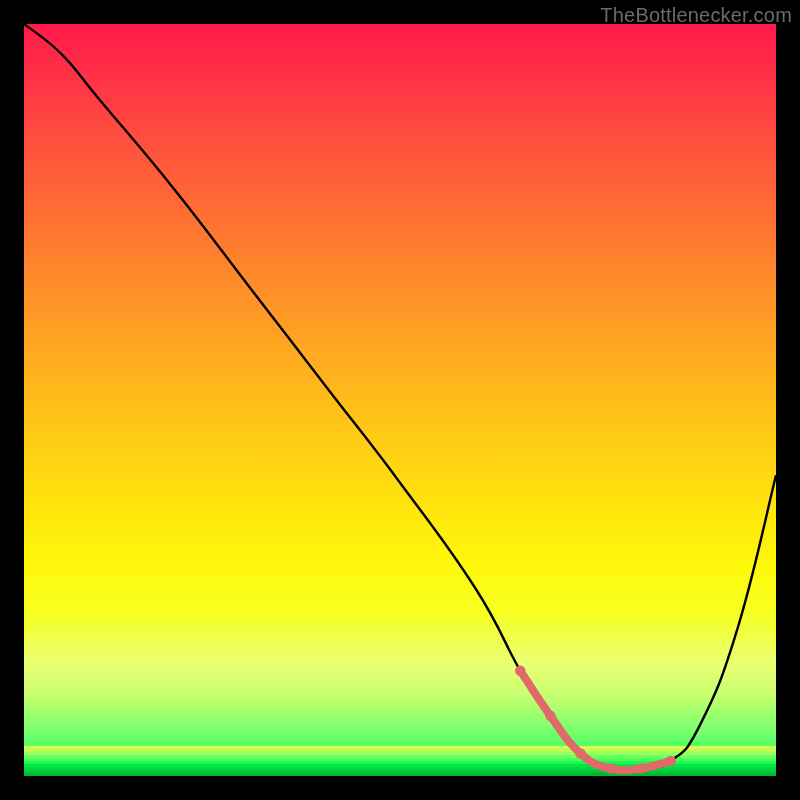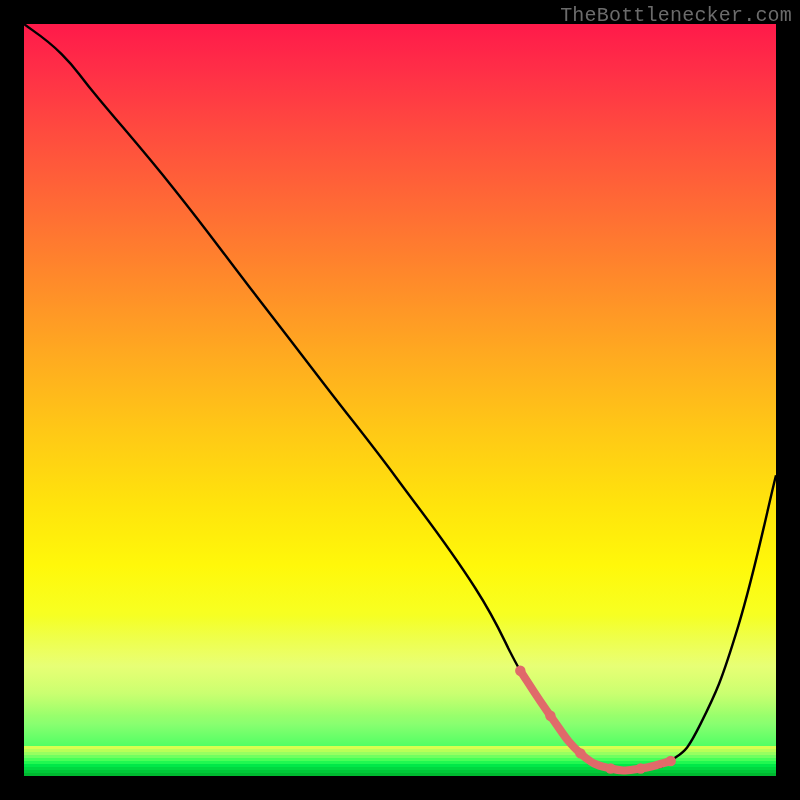--- a/index.html
+++ b/index.html
@@ -53,21 +53,20 @@
     width: 100%;
   }
   .watermark {
     position: absolute;
     top: 4px;
     right: 8px;
     color: #6b6b6b;
     font-size: 20px;
     font-weight: 500;
     letter-spacing: 0.2px;
-    font-family: Liberation Mono, monospace;
   }
   svg.curve {
     position: absolute;
     left: 0; top: 0;
     width: 100%; height: 100%;
     pointer-events: none;
   }
 </style>
 </head>
 <body>

